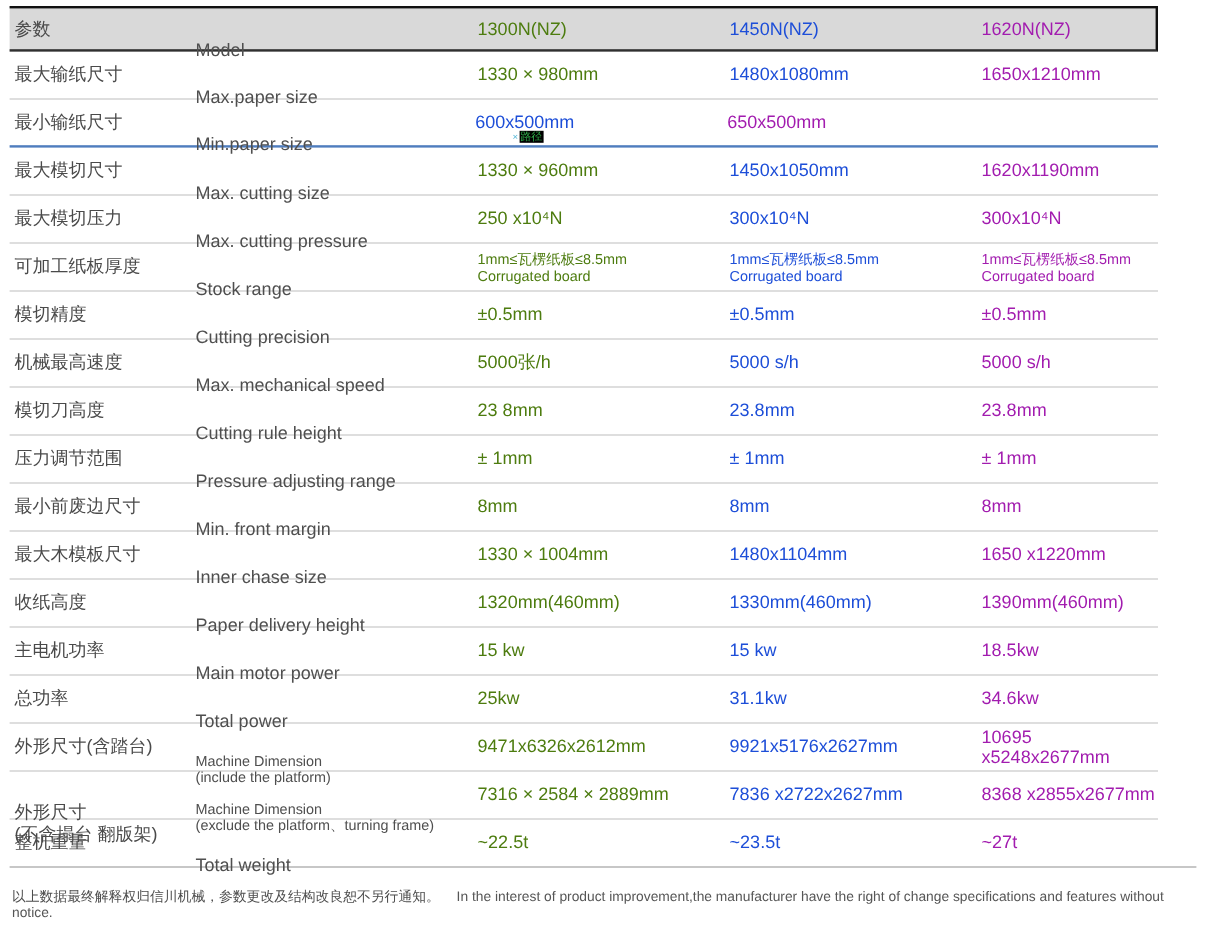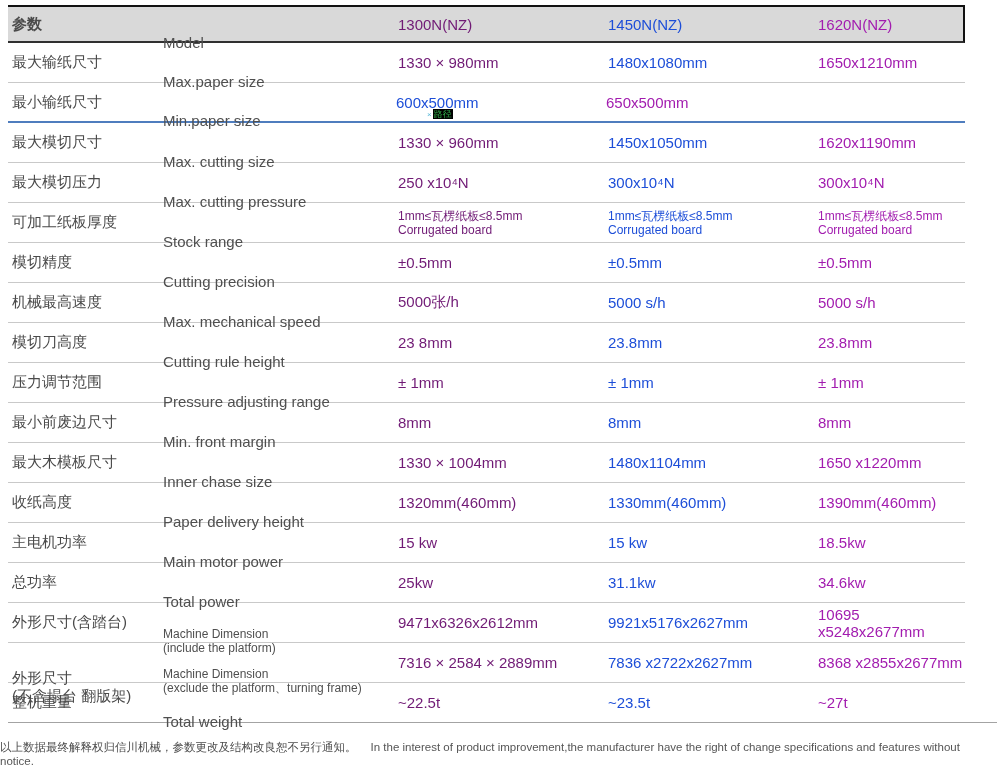--- a/index.html
+++ b/index.html
@@ -34,24 +34,24 @@
     height:40px;
     border-bottom:1px solid #c9c9c9;
     box-sizing:border-box;
     font-size:15px;
   }
   .row-blue{ border-bottom:2px solid #4f7dbe; }
   .row-last{ border-bottom:1px solid #a3a3a3; width:989px; }
   .c{ box-sizing:border-box; white-space:pre-line; }
   .c1{ width:155px; padding-left:4px; color:#4a4a4a; }
   .c2{ width:233px; color:#4f4f4f;margin-top:37px; }
-  .c3{ width:212px; padding-left:2px; color:#701a75; }
+  .c3{ width:212px; padding-left:2px; color:#4d7c0f; }
   .c4{ width:210px; color:#1d4ed8; }
   .c5{ flex:1; color:#a21caf; }
-  .thead .c1{ font-weight:bold; }
+  .thead .c1{ font-weight:normal; }
   .small{ font-size:12px; line-height:14px; }
   .two-line{ line-height:18px;margin-top:48px; }
   .watermark{
     position:absolute;
     left:427px; top:109px;
     font-size:9px;
     line-height:10px;
     color:#2fae4a;
     white-space:nowrap;
   }
@@ -59,21 +59,21 @@
     color:#59b9d8;
     font-size:8px;
     margin-right:1px;
   }
   .watermark .wm-text{
     background:#000000;
     padding:0 1px;
   }
   .footer{
     position:absolute;
-    left:0; top:740px;
+    left:10px; top:740px;
     width:990px;
     font-size:11.5px;
     color:#4d4d4d;
   }
   .footer .f-cn{ margin-right:14px; }
   .footer .f-en{ color:#565656; }
 </style>
 </head>
 <body>
 

